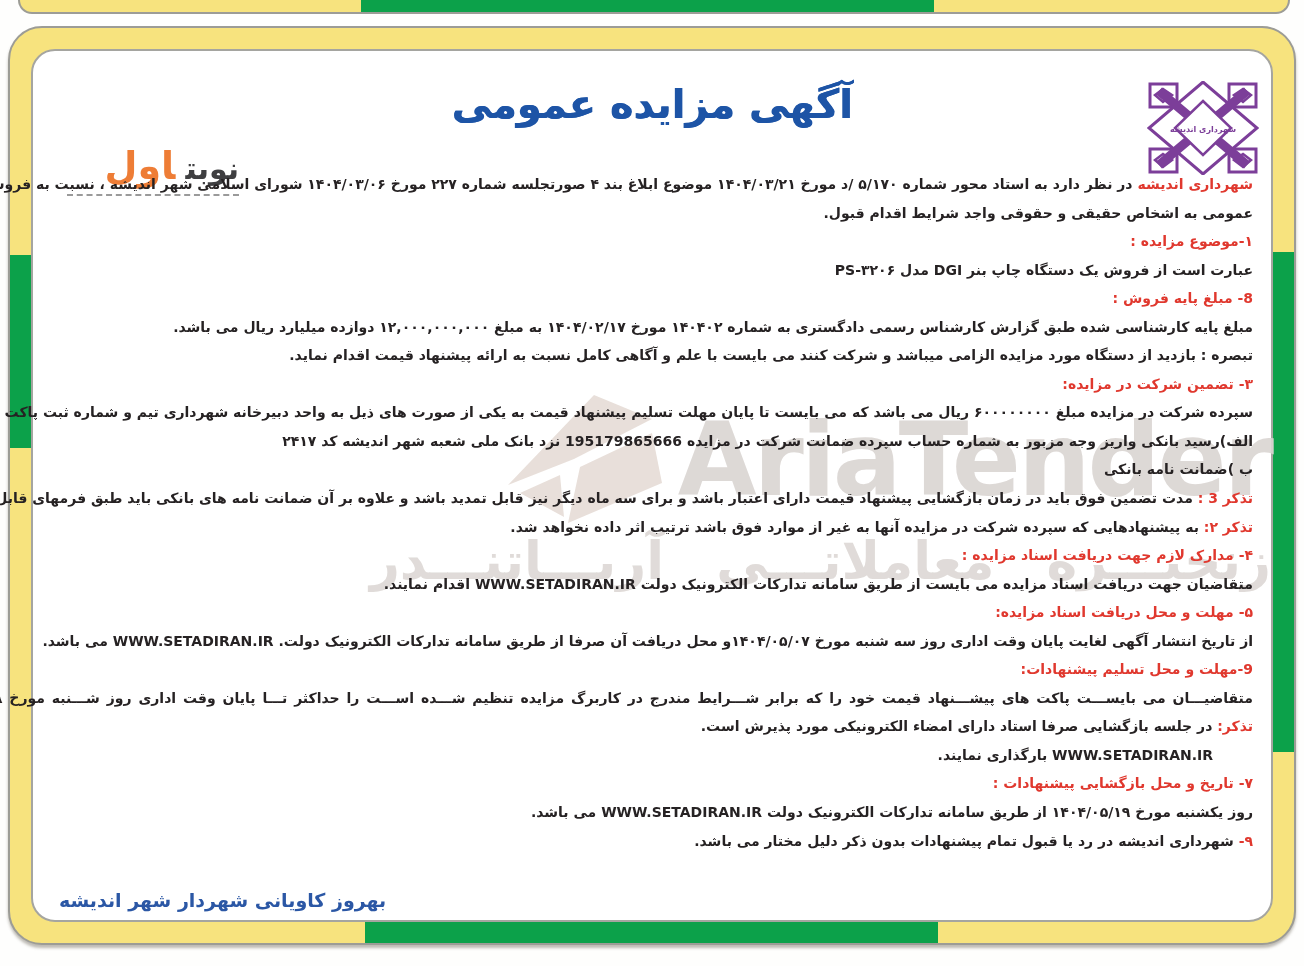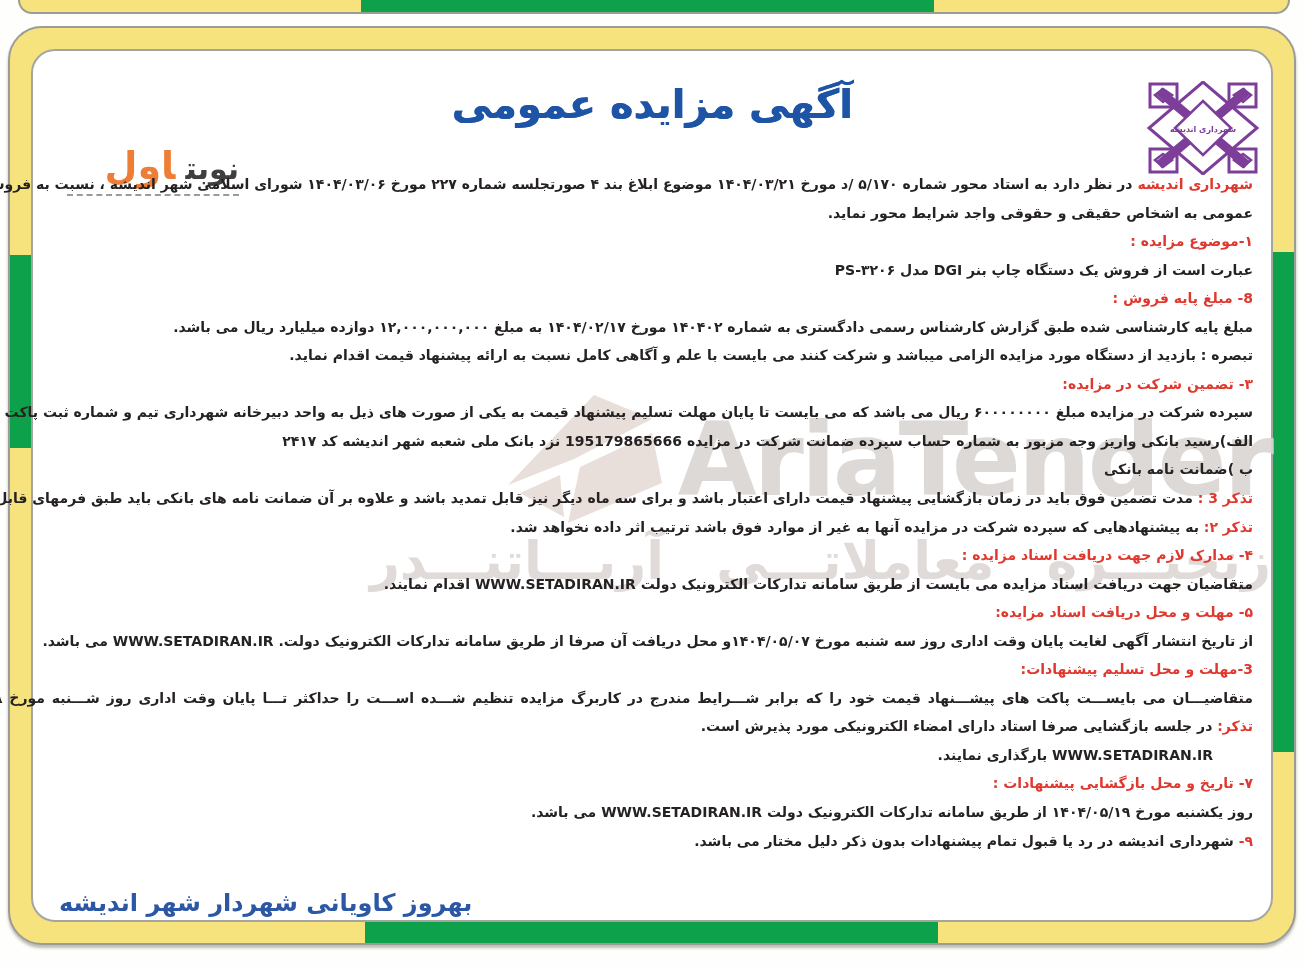--- a/index.html
+++ b/index.html
@@ -40,21 +40,21 @@
          word-spacing:34px;}
 
   
   .body{position:absolute;top:119px;right:18px;left:24px;direction:rtl;z-index:1;}
   .line{height:28.55px;line-height:28.55px;white-space:nowrap;text-align:right;
         font-size:14px;font-weight:bold;color:#262223;}
   .line .red{color:#E0382E;}
   .line.stretch{word-spacing:2px;}
   .line.indent1{padding-right:40px;}
 
-  .signature{position:absolute;left:26px;top:838px;font-size:24px;font-weight:bold;
+  .signature{position:absolute;left:26px;top:838px;font-size:19px;font-weight:bold;
              color:#2B57A5;direction:rtl;z-index:1;}
 </style>
 </head>
 <body>
 
 <div class="page">
 
   <div class="top-strip">
     <div class="g"></div>
   </div>
@@ -101,37 +101,37 @@
             <line x1="12" y1="10" x2="100" y2="84" stroke-width="9"></line>
             <line x1="100" y1="10" x2="12" y2="84" stroke-width="9"></line>
             <polygon points="56,20 84,47 56,74 28,47" fill="#ffffff" stroke-width="2.5"></polygon>
           </g>
           <text x="56" y="51" text-anchor="middle" font-size="8" fill="#7C3E99" font-family="DejaVu Sans, sans-serif" font-weight="bold">شهرداری اندیشه</text>
         </svg>
       </div>
 
       <div class="body" id="body-lines">
           <div class="line"><span class="red">شهرداری اندیشه</span><span> در نظر دارد به استاد محور شماره ۵/۱۷۰ /د مورخ ۱۴۰۴/۰۳/۲۱ موضوع ابلاغ بند ۴ صورتجلسه شماره ۲۲۷ مورخ ۱۴۰۴/۰۳/۰۶ شورای اسلامی شهر اندیشه ، نسبت به فروش اموال منقول خود به شرح ذیل از طریق مزایده</span></div>
-          <div class="line"><span>عمومی به اشخاص حقیقی و حقوقی واجد شرایط محور نماید.</span></div>
+          <div class="line"><span>عمومی به اشخاص حقیقی و حقوقی واجد شرایط اقدام قبول.</span></div>
           <div class="line"><span class="red">۱-موضوع مزایده :</span></div>
           <div class="line"><span>عبارت است از فروش یک دستگاه چاپ بنر ‎DGI‎ مدل ‎PS-۳۲۰۶</span></div>
           <div class="line"><span class="red">8- مبلغ پایه فروش :</span></div>
           <div class="line"><span>مبلغ پایه کارشناسی شده طبق گزارش کارشناس رسمی دادگستری به شماره ۱۴۰۴۰۲ مورخ ۱۴۰۴/۰۲/۱۷ به مبلغ ۱۲,۰۰۰,۰۰۰,۰۰۰ دوازده میلیارد ریال می باشد.</span></div>
           <div class="line"><span>تبصره : بازدید از دستگاه مورد مزایده الزامی میباشد و شرکت کنند می بایست با علم و آگاهی کامل نسبت به ارائه پیشنهاد قیمت اقدام نماید.</span></div>
           <div class="line"><span class="red">۳- تضمین شرکت در مزایده:</span></div>
           <div class="line"><span>سپرده شرکت در مزایده مبلغ ۶۰۰۰۰۰۰۰۰ ریال می باشد که می بایست تا پایان مهلت تسلیم پیشنهاد قیمت به یکی از صورت های ذیل به واحد دبیرخانه شهرداری تیم و شماره ثبت پاکت الف را دریافت نمایید.</span></div>
           <div class="line"><span>الف)رسید بانکی واریز وجه مزبور به شماره حساب سپرده ضمانت شرکت در مزایده 195179865666 نزد بانک ملی شعبه شهر اندیشه کد ۲۴۱۷</span></div>
           <div class="line"><span>ب )ضمانت نامه بانکی</span></div>
           <div class="line"><span class="red">تذکر 3 :</span><span> مدت تضمین فوق باید در زمان بازگشایی پیشنهاد قیمت دارای اعتبار باشد و برای سه ماه دیگر نیز قابل تمدید باشد و علاوه بر آن ضمانت نامه های بانکی باید طبق فرمهای قابل قبول تنظیم شود.</span></div>
           <div class="line"><span class="red">تذکر ۲:</span><span> به پیشنهادهایی که سپرده شرکت در مزایده آنها به غیر از موارد فوق باشد ترتیب اثر داده نخواهد شد.</span></div>
           <div class="line"><span class="red">۴- مدارک لازم جهت دریافت اسناد مزایده :</span></div>
           <div class="line"><span>متقاضیان جهت دریافت اسناد مزایده می بایست از طریق سامانه تدارکات الکترونیک دولت ‎WWW.SETADIRAN.IR‎ اقدام نمایند.</span></div>
           <div class="line"><span class="red">۵- مهلت و محل دریافت اسناد مزایده:</span></div>
           <div class="line"><span>از تاریخ انتشار آگهی لغایت پایان وقت اداری روز سه شنبه مورخ ۱۴۰۴/۰۵/۰۷و محل دریافت آن صرفا از طریق سامانه تدارکات الکترونیک دولت. ‎WWW.SETADIRAN.IR‎ می باشد.</span></div>
-          <div class="line"><span class="red">3-مهلت و محل تسلیم پیشنهادات:</span></div>
+          <div class="line"><span class="red">9-مهلت و محل تسلیم پیشنهادات:</span></div>
           <div class="line stretch"><span>متقاضیـــان می بایســـت پاکت های پیشـــنهاد قیمت خود را که برابر شـــرایط مندرج در کاربرگ مزایده تنظیم شـــده اســـت را حداکثر تـــا پایان وقت اداری روز شـــنبه مورخ ۱۴۰۴/۰۵/۱۸ در ســـامانه تـــدارکات الکترونیک دولت</span></div>
           <div class="line"><span class="red">تذکر:</span><span> در جلسه بازگشایی صرفا استاد دارای امضاء الکترونیکی مورد پذیرش است.</span></div>
           <div class="line indent1"><span>‎WWW.SETADIRAN.IR‎ بارگذاری نمایند.</span></div>
           <div class="line"><span class="red">۷- تاریخ و محل بازگشایی پیشنهادات :</span></div>
           <div class="line"><span>روز یکشنبه مورخ ۱۴۰۴/۰۵/۱۹ از طریق سامانه تدارکات الکترونیک دولت ‎WWW.SETADIRAN.IR‎ می باشد.</span></div>
           <div class="line"><span class="red">۹-</span><span> شهرداری اندیشه در رد یا قبول تمام پیشنهادات بدون ذکر دلیل مختار می باشد.</span></div>
         </div>
 
       <div class="signature">بهروز کاویانی شهردار شهر اندیشه</div>
 

